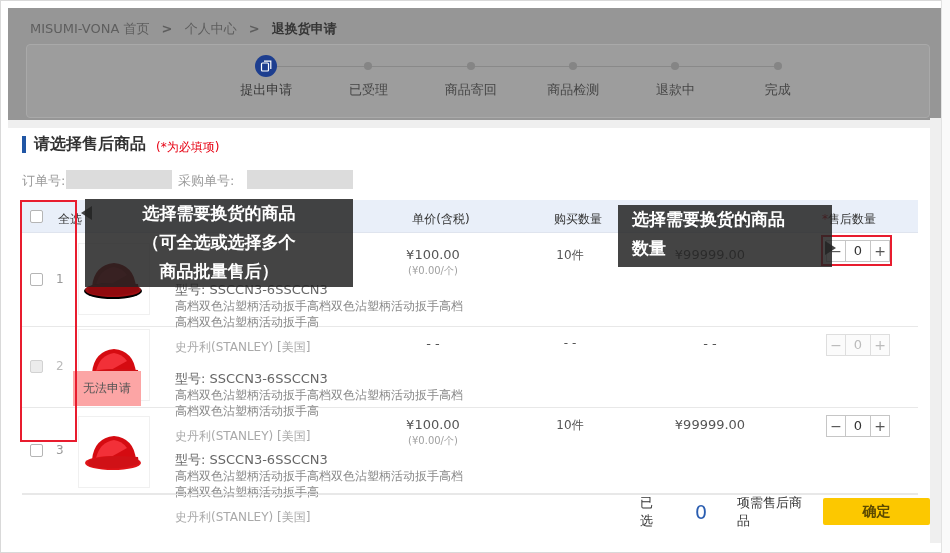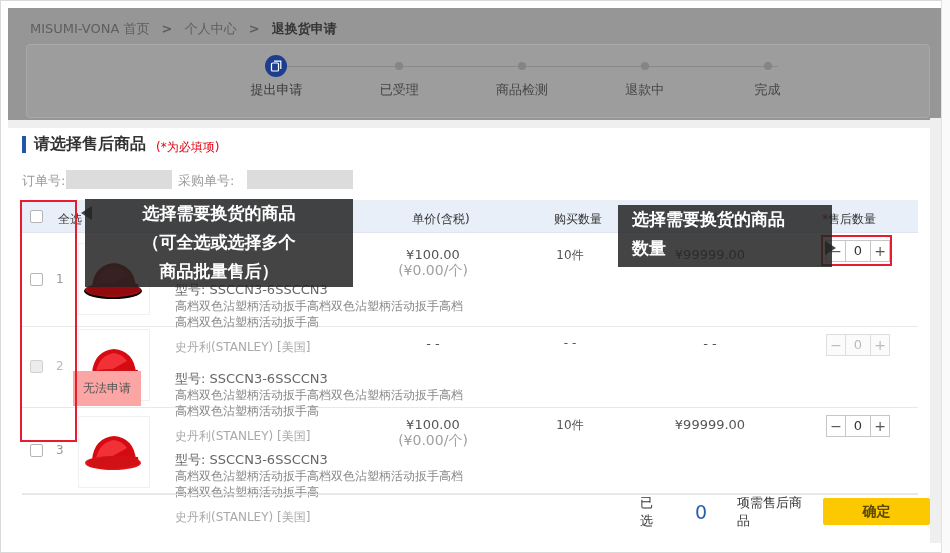--- a/index.html
+++ b/index.html
@@ -46,21 +46,21 @@
   .row{position:absolute;left:22px;width:896px;border-bottom:1px solid #e8e8e8;box-sizing:border-box;}
   .row .cb{position:absolute;left:8px;top:calc(50% - 7px);}
   .row .idx{position:absolute;left:34px;top:calc(50% - 8px);font-size:12px;color:#999;}
   .row .imgbox{position:absolute;left:56px;width:72px;height:72px;border:1px solid #f0f0f0;box-sizing:border-box;display:flex;align-items:center;justify-content:center;background:#fff;}
   .row .ptext{position:absolute;left:153px;width:300px;}
   .model{font-size:13px;color:#666;line-height:17px;margin-top:35px;}
   .desc{font-size:12px;color:#8a8a8a;line-height:16px;}
   .brand{font-size:12px;color:#a9a9a9;margin-top:9px;}
   .row .vprice{position:absolute;left:363px;}
   .price-main{font-size:13px;color:#555;line-height:16px;}
-  .price-sub{font-size:14px;color:#a0a0a0;line-height:15px;}
+  .price-sub{font-size:10px;color:#a0a0a0;line-height:15px;}
   .row .vqty{position:absolute;left:500px;font-size:12px;color:#555;}
   .row .vsub{position:absolute;left:640px;font-size:13px;color:#555;}
   .row .stepper{position:absolute;left:804px;top:7px;display:flex;}
   .stp-btn{width:20px;height:22px;border:1px solid #c6c6c6;background:#fff;box-sizing:border-box;font-size:14px;color:#555;text-align:center;line-height:20px;}
   .stp-val{width:24px;height:22px;border-top:1px solid #c6c6c6;border-bottom:1px solid #c6c6c6;box-sizing:border-box;background:#fff;font-size:13px;color:#333;text-align:center;line-height:20px;}
   .stepper.disabled .stp-btn{color:#bbb;border-color:#dedede;background:#fbfbfb;}
   .stepper.disabled .stp-val{color:#bbb;border-color:#dedede;background:#fbfbfb;}
   .cannot-tag{position:absolute;left:51px;top:44px;background:#fca5a5;color:#555;font-size:12px;padding:9px 10px;white-space:nowrap;text-align:center;}
 
   
@@ -117,20 +117,26 @@
             </svg>
           </span>
         </div>
       <div class="step-label">提出申请</div>
     </div>
     <div class="step">
       <div class="dot-wrap">
           <span class="dot"></span>
         </div>
       <div class="step-label">已受理</div>
+    </div>
+    <div class="step">
+      <div class="dot-wrap">
+          <span class="dot"></span>
+        </div>
+      <div class="step-label">商品寄回</div>
     </div>
     <div class="step">
       <div class="dot-wrap">
           <span class="dot"></span>
         </div>
       <div class="step-label">商品检测</div>
     </div>
     <div class="step">
       <div class="dot-wrap">
           <span class="dot"></span>

